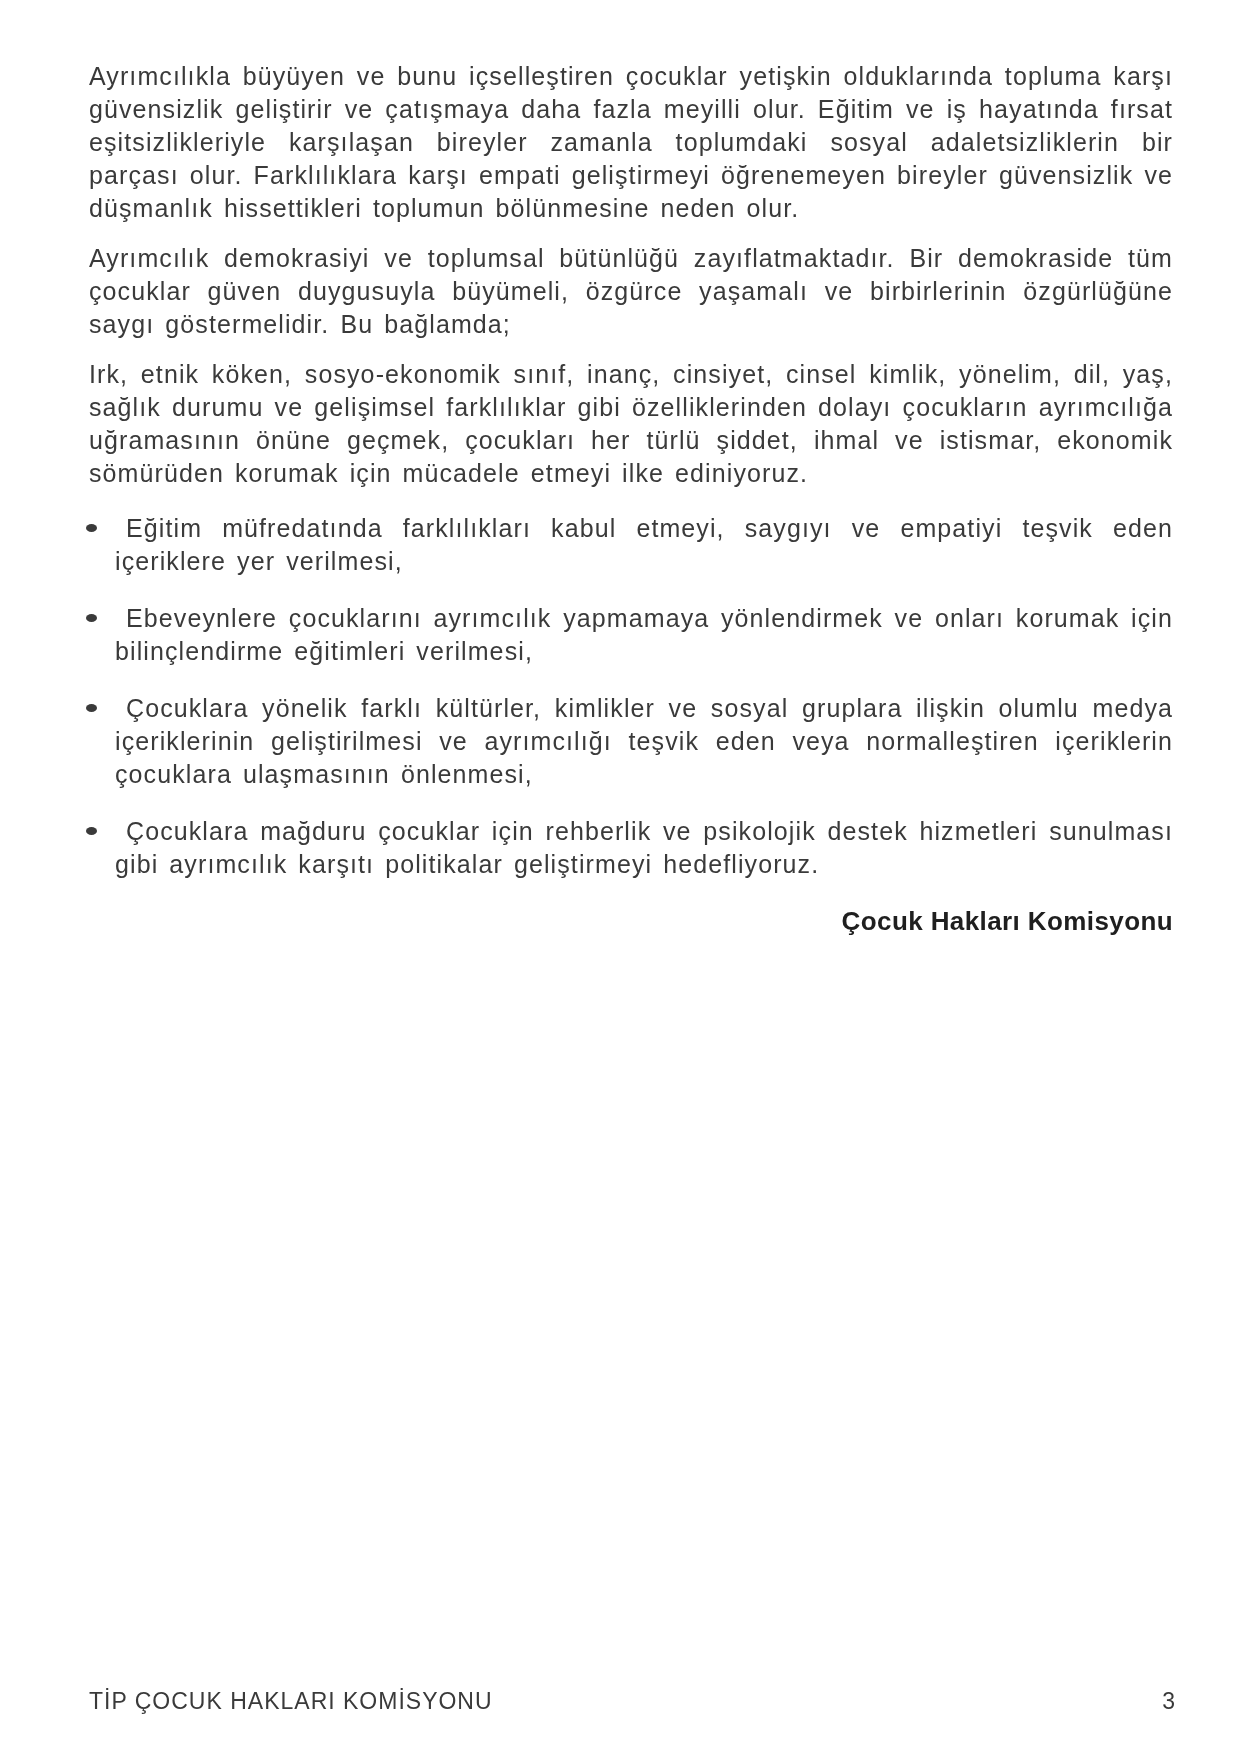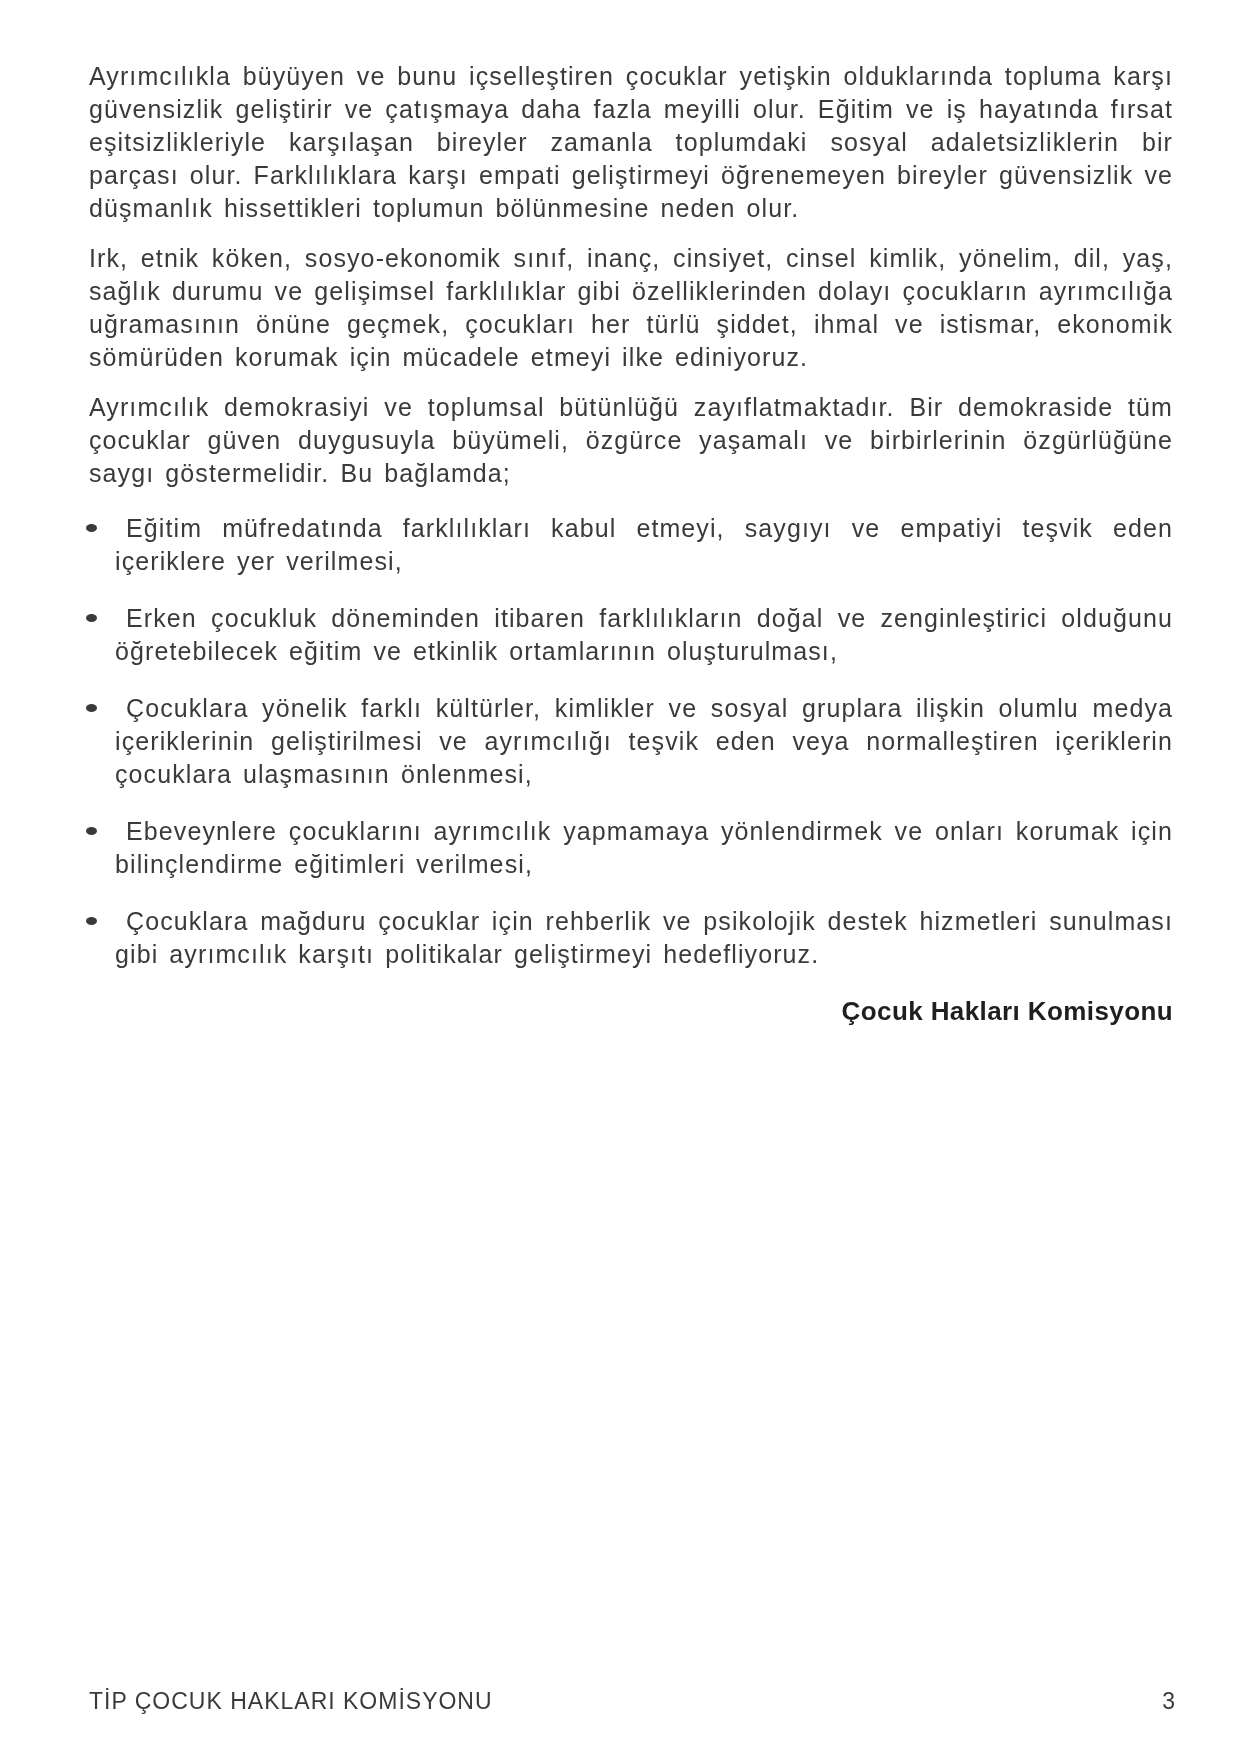--- a/index.html
+++ b/index.html
@@ -89,28 +89,27 @@
   }
 </style>
 </head>
 <body>
 
 <div class="page">
 
   <div class="content">
 
     <p class="para">Ayrımcılıkla büyüyen ve bunu içselleştiren çocuklar yetişkin olduklarında topluma karşı güvensizlik geliştirir ve çatışmaya daha fazla meyilli olur. Eğitim ve iş hayatında fırsat eşitsizlikleriyle karşılaşan bireyler zamanla toplumdaki sosyal adaletsizliklerin bir parçası olur. Farklılıklara karşı empati geliştirmeyi öğrenemeyen bireyler güvensizlik ve düşmanlık hissettikleri toplumun bölünmesine neden olur.</p>
+    <p class="para">Ayrımcılık demokrasiyi ve toplumsal bütünlüğü zayıflatmaktadır. Bir demokraside tüm çocuklar güven duygusuyla büyümeli, özgürce yaşamalı ve birbirlerinin özgürlüğüne saygı göstermelidir. Bu bağlamda;</p>
     <p class="para">Irk, etnik köken, sosyo-ekonomik sınıf, inanç, cinsiyet, cinsel kimlik, yönelim, dil, yaş, sağlık durumu ve gelişimsel farklılıklar gibi özelliklerinden dolayı çocukların ayrımcılığa uğramasının önüne geçmek, çocukları her türlü şiddet, ihmal ve istismar, ekonomik sömürüden korumak için mücadele etmeyi ilke ediniyoruz.</p>
-    <p class="para">Ayrımcılık demokrasiyi ve toplumsal bütünlüğü zayıflatmaktadır. Bir demokraside tüm çocuklar güven duygusuyla büyümeli, özgürce yaşamalı ve birbirlerinin özgürlüğüne saygı göstermelidir. Bu bağlamda;</p>
 
     <ul class="bullet-list">
       <li><span class="bullet-dot"></span><span>Eğitim müfredatında farklılıkları kabul etmeyi, saygıyı ve empatiyi teşvik eden içeriklere yer verilmesi,</span></li>
-      <li><span class="bullet-dot"></span><span>Erken çocukluk döneminden itibaren farklılıkların doğal ve zenginleştirici olduğunu öğretebilecek eğitim ve etkinlik ortamlarının oluşturulması,</span></li>
+      <li><span class="bullet-dot"></span><span>Ebeveynlere çocuklarını ayrımcılık yapmamaya yönlendirmek ve onları korumak için bilinçlendirme eğitimleri verilmesi,</span></li>
       <li><span class="bullet-dot"></span><span>Çocuklara yönelik farklı kültürler, kimlikler ve sosyal gruplara ilişkin olumlu medya içeriklerinin geliştirilmesi ve ayrımcılığı teşvik eden veya normalleştiren içeriklerin çocuklara ulaşmasının önlenmesi,</span></li>
-      <li><span class="bullet-dot"></span><span>Ebeveynlere çocuklarını ayrımcılık yapmamaya yönlendirmek ve onları korumak için bilinçlendirme eğitimleri verilmesi,</span></li>
       <li><span class="bullet-dot"></span><span>Çocuklara mağduru çocuklar için rehberlik ve psikolojik destek hizmetleri sunulması gibi ayrımcılık karşıtı politikalar geliştirmeyi hedefliyoruz.</span></li>
     </ul>
 
     <p class="signature">Çocuk Hakları Komisyonu</p>
 
   </div>
 
   <div class="footer">
     <span class="footer-left">TİP ÇOCUK HAKLARI KOMİSYONU</span>
     <span class="page-number">3</span>

